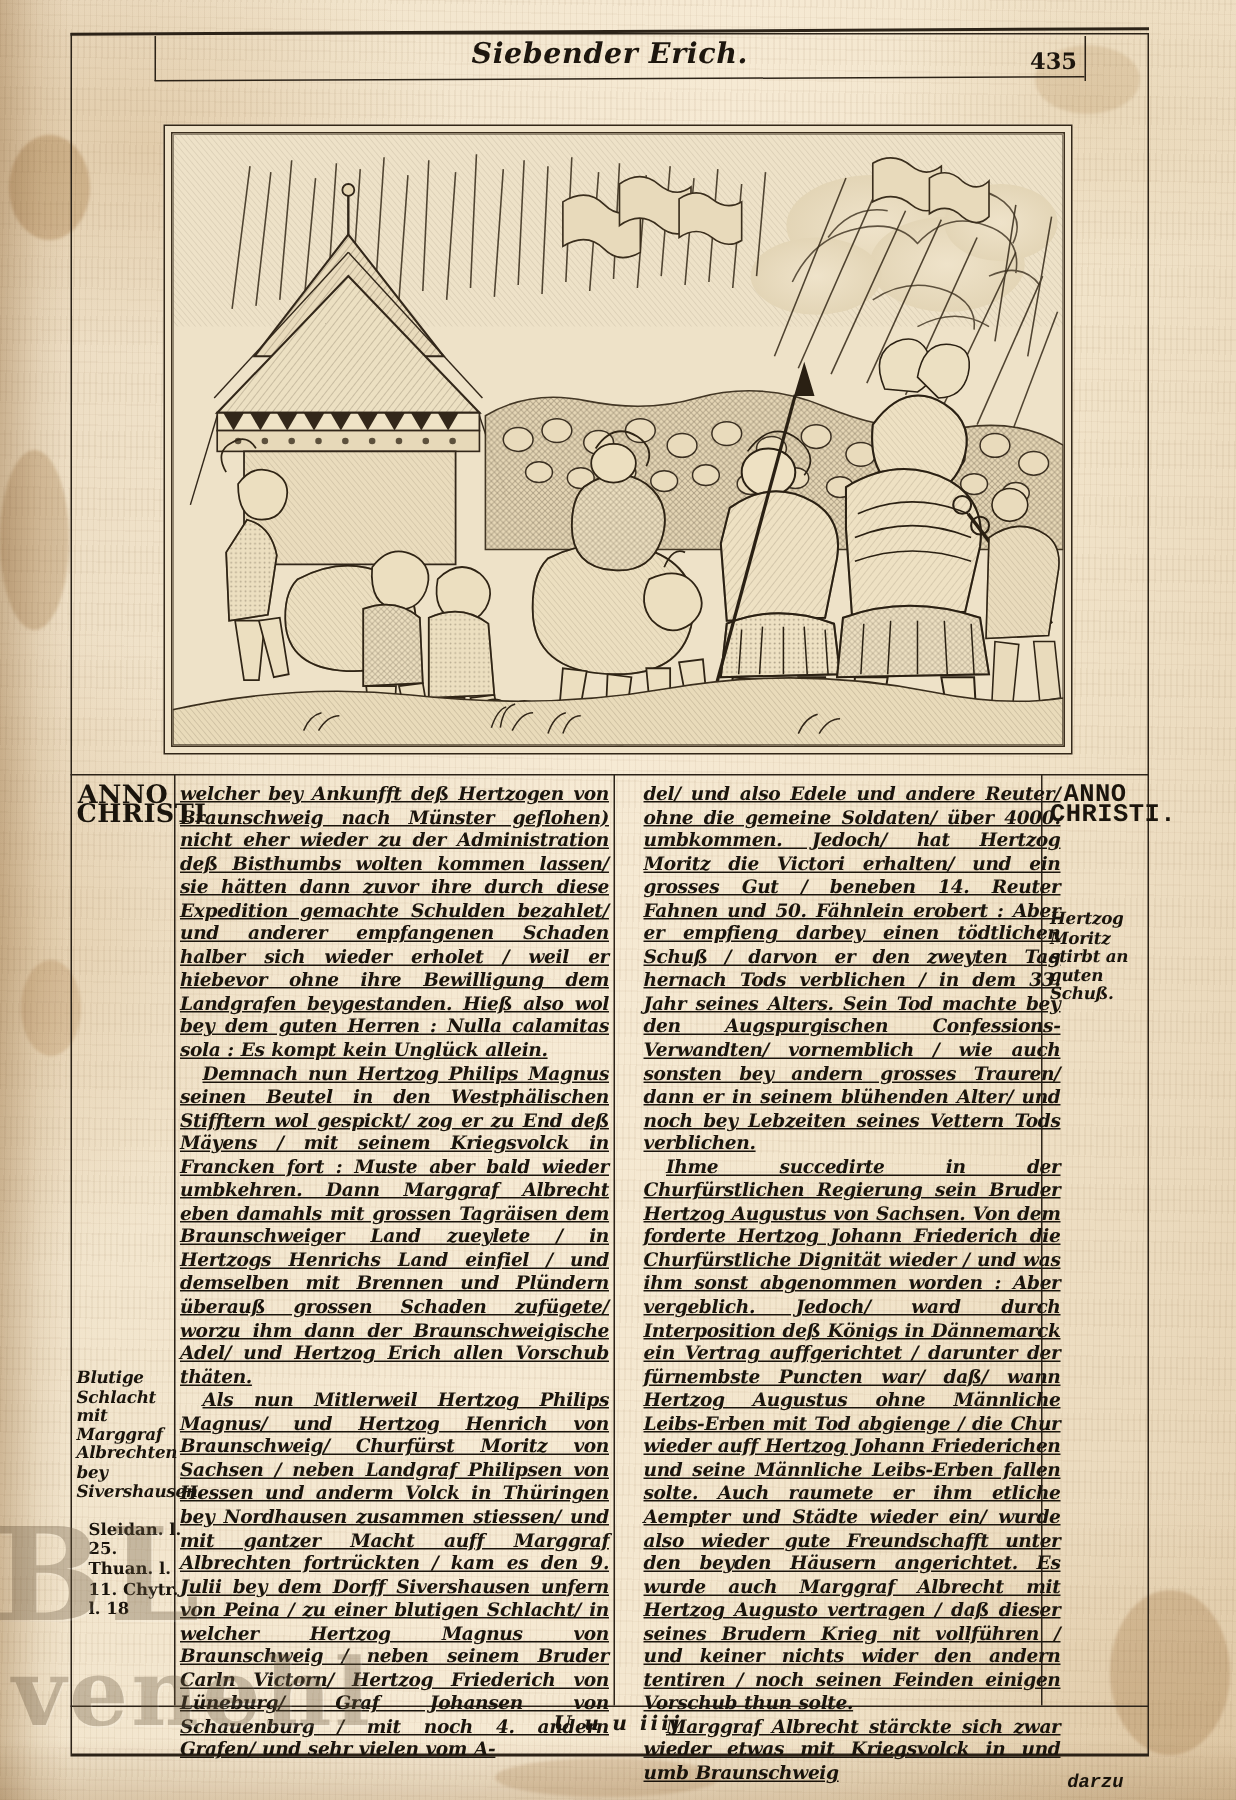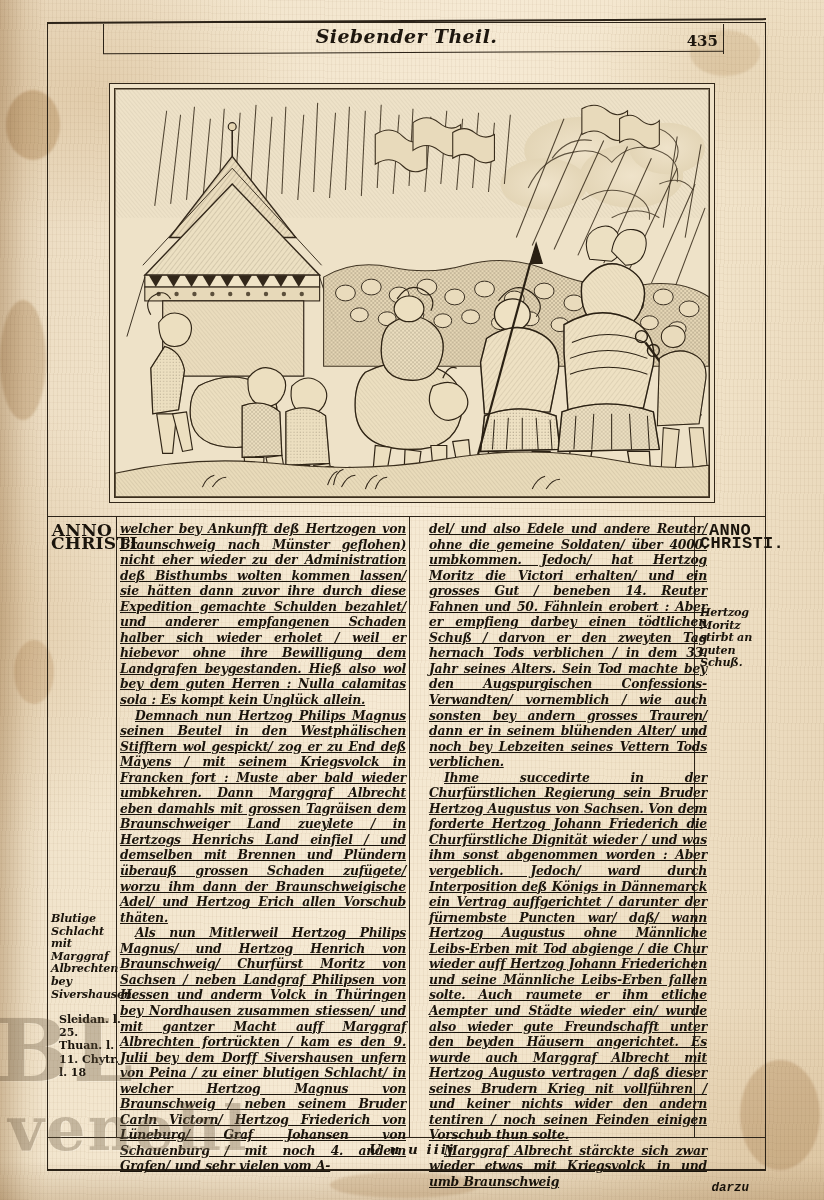--- a/index.html
+++ b/index.html
@@ -248,21 +248,21 @@
   <div id="rule-body-top"></div>
   <div id="rule-body-bottom"></div>
   <div id="rule-foot"></div>
   <div class="vrule" id="vr-left-margin"></div>
   <div class="vrule" id="vr-mid"></div>
   <div class="vrule" id="vr-right-margin"></div>
   <div class="vrule" id="vr-head-left"></div>
   <div class="vrule" id="vr-head-right"></div>
 
   <div id="header">
-    <div id="header-title">Siebender Theil.</div>
+    <div id="header-title">Siebender Erich.</div>
     <div id="header-pageno">435</div>
   </div>
 
   <div id="plate">
     <div id="plate-inner">
       <svg viewBox="0 0 598 412" preserveAspectRatio="none">
         <defs>
           <pattern id="hatch" width="4" height="4" patternUnits="userSpaceOnUse" patternTransform="rotate(38)">
             <line x1="0" y1="0" x2="0" y2="4" stroke="#3a2e1d" stroke-width="0.9" opacity="0.55"></line>
           </pattern>

